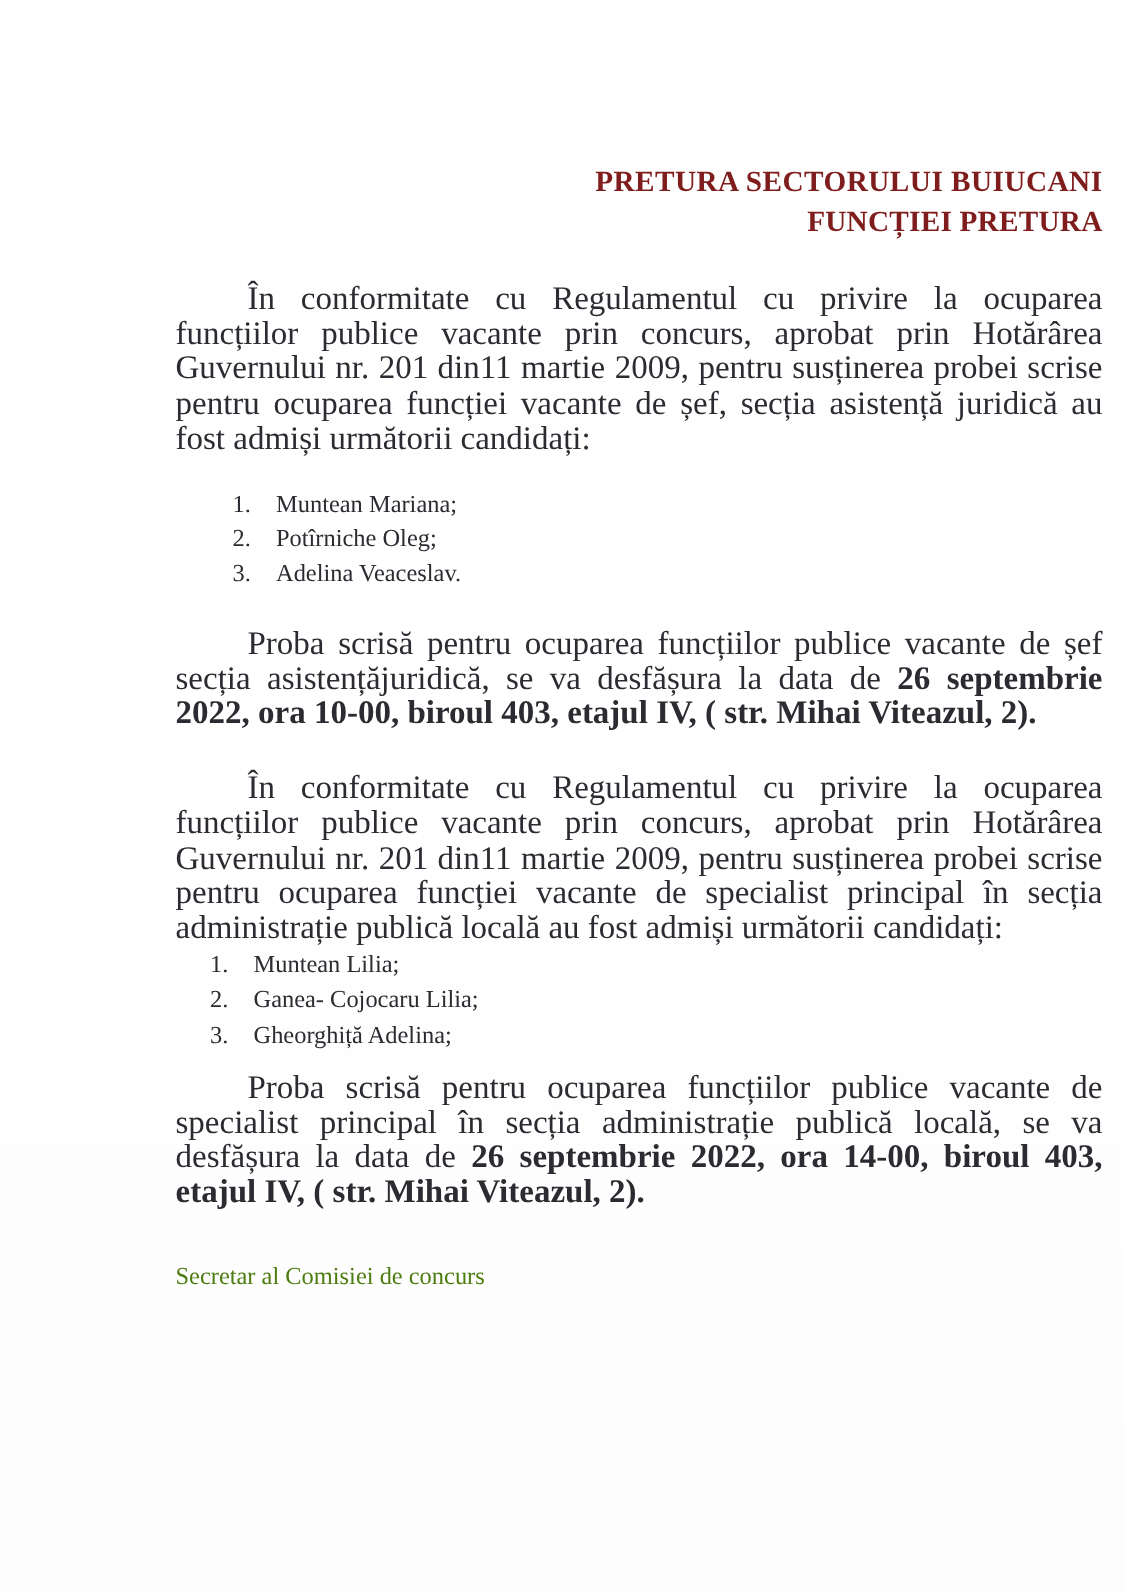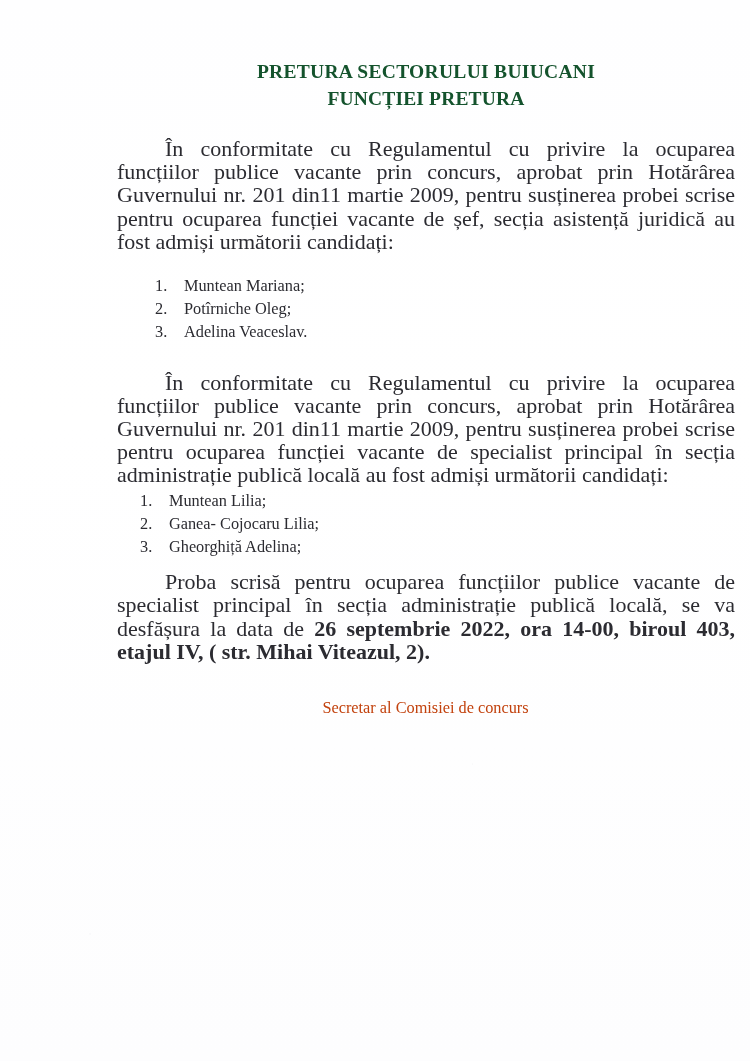--- a/index.html
+++ b/index.html
@@ -35,27 +35,27 @@
   .content {
     position: absolute;
     left: 117px;
     top: 0;
     width: 618px;
   }
 
   
   .doc-title {
     margin: 0;
-    padding-top: 59px;
-    text-align: center;
+    padding-top: 109px;
+    text-align: right;
     font-weight: bold;
     font-size: 19.5px;
     line-height: 26.5px;
     letter-spacing: 0.15px;
-    color: #14532d;
+    color: #7f1d1d;
   }
   .doc-title .tline { display: block; white-space: nowrap; }
   .doc-title .tline-1 { letter-spacing: 0.3px; }
 
   
   .para {
     margin: 0;
     text-align: justify;
     text-justify: inter-word;
     font-size: 22px;
@@ -91,24 +91,24 @@
     text-align: left;
   }
   ol.list-1 { margin-top: 21px; }
   ol.list-2 { margin-top: 2px; }
   ol.list-2 li { padding-left: 52px; }
   ol.list-2 li .num { left: 23px; }
 
   
   .signature {
     margin-top: 33px;
-    text-align: center;
+    text-align: left;
     font-size: 16.3px;
     line-height: 23.4px;
-    color: #c2410c;
+    color: #4d7c0f;
     padding-right: 1px;
   }
   .signature .sig-line { display: block; white-space: nowrap; }
 </style>
 </head>
 <body>
 
 <div class="paper"></div>
 
 <div class="page">
@@ -126,20 +126,21 @@
         <span class="num">1.</span><span>Muntean Mariana;</span>
       </li>
       <li>
         <span class="num">2.</span><span>Potîrniche Oleg;</span>
       </li>
       <li>
         <span class="num">3.</span><span>Adelina Veaceslav.</span>
       </li>
     </ol>
 
+    <p class="para indent p2"><span>Proba scrisă pentru ocuparea funcțiilor publice   vacante de  șef   secția asistențăjuridică, se va desfășura la data de </span><b>26 septembrie 2022, ora 10-00,  biroul 403, etajul IV, ( str. Mihai Viteazul, 2)</b><b>.</b></p>
 
     <p class="para indent p3">În conformitate cu Regulamentul cu privire la ocuparea  funcțiilor publice vacante prin concurs, aprobat prin Hotărârea Guvernului nr. 201 din11 martie 2009, pentru susținerea probei scrise pentru ocuparea funcției vacante de  specialist principal în secția  administrație publică locală au fost admiși următorii candidați:</p>
 
     <ol class="names list-2">
       <li>
         <span class="num">1.</span><span>Muntean Lilia;</span>
       </li>
       <li>
         <span class="num">2.</span><span>Ganea- Cojocaru Lilia;</span>
       </li>

